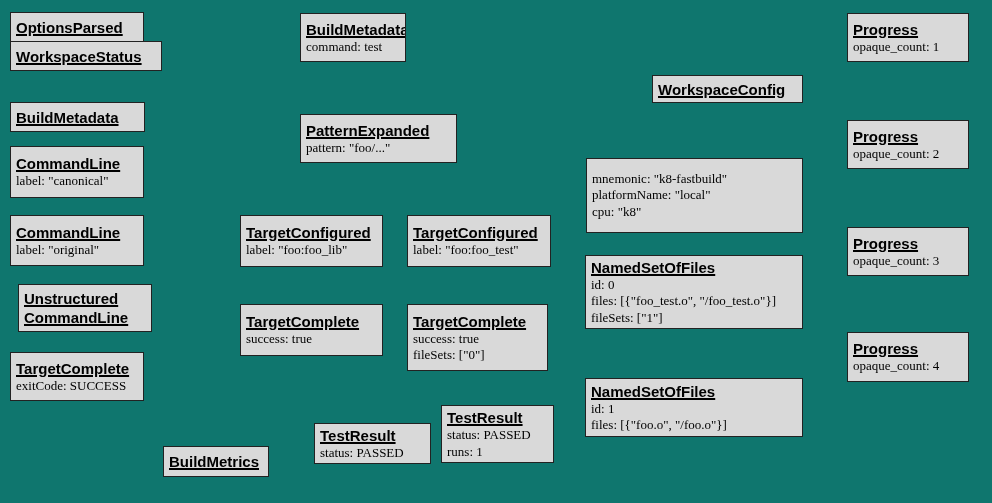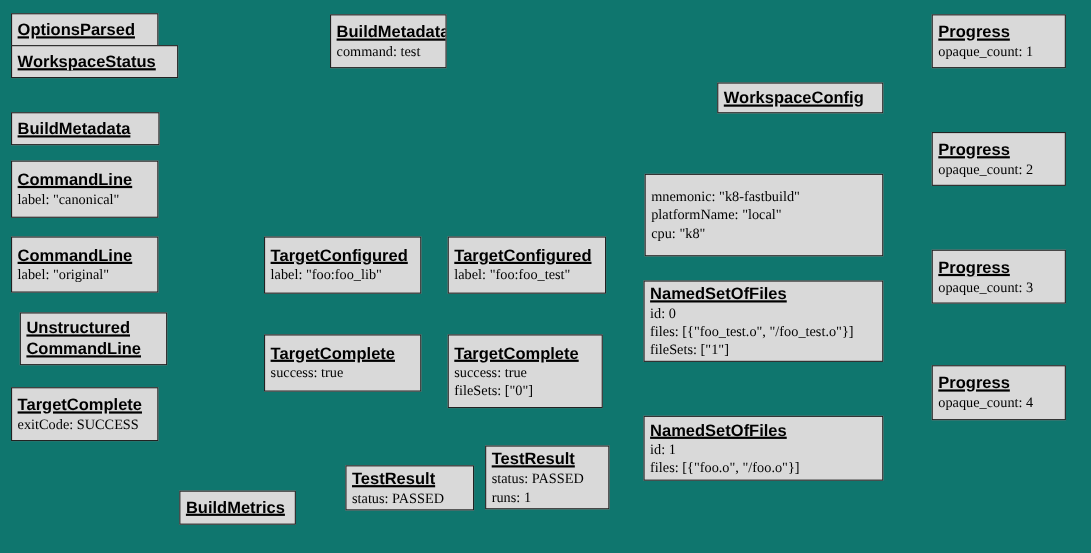--- a/index.html
+++ b/index.html
@@ -80,20 +80,24 @@
 
   <div class="node" style="left:163px;top:446px;width:106px;height:31px">
     <div class="t">BuildMetrics</div>
   </div>
 
   <div class="node" style="left:300px;top:13px;width:106px;height:49px">
     <div class="t">BuildMetadata</div>
     <div class="a">command: test</div>
   </div>
 
+  <div class="node" style="left:300px;top:114px;width:157px;height:49px">
+    <div class="t">PatternExpanded</div>
+    <div class="a">pattern: "foo/..."</div>
+  </div>
 
   <div class="node" style="left:240px;top:215px;width:143px;height:52px">
     <div class="t">TargetConfigured</div>
     <div class="a">label: "foo:foo_lib"</div>
   </div>
 
   <div class="node" style="left:407px;top:215px;width:144px;height:52px">
     <div class="t">TargetConfigured</div>
     <div class="a">label: "foo:foo_test"</div>
   </div>

